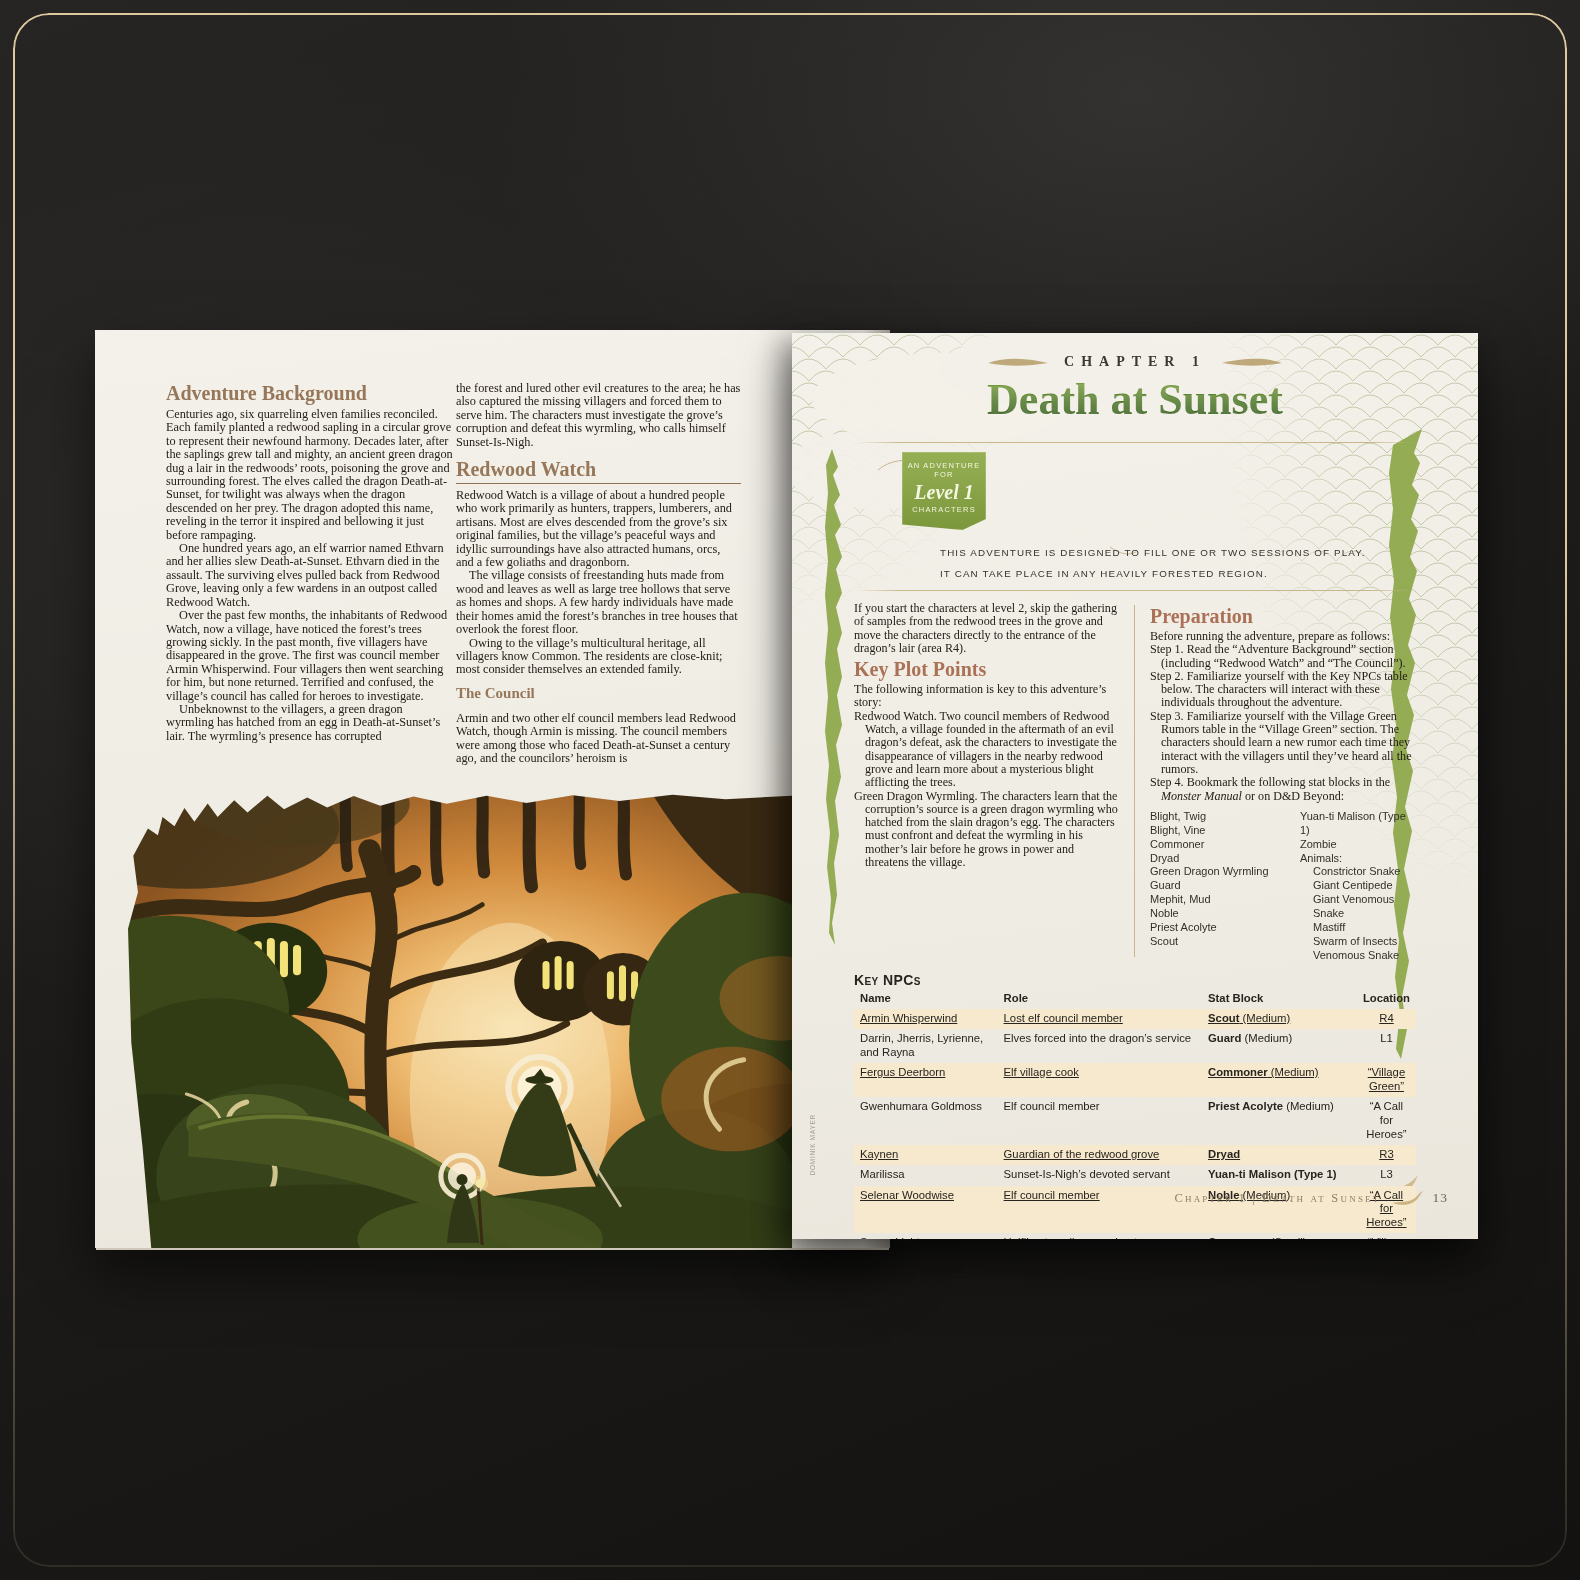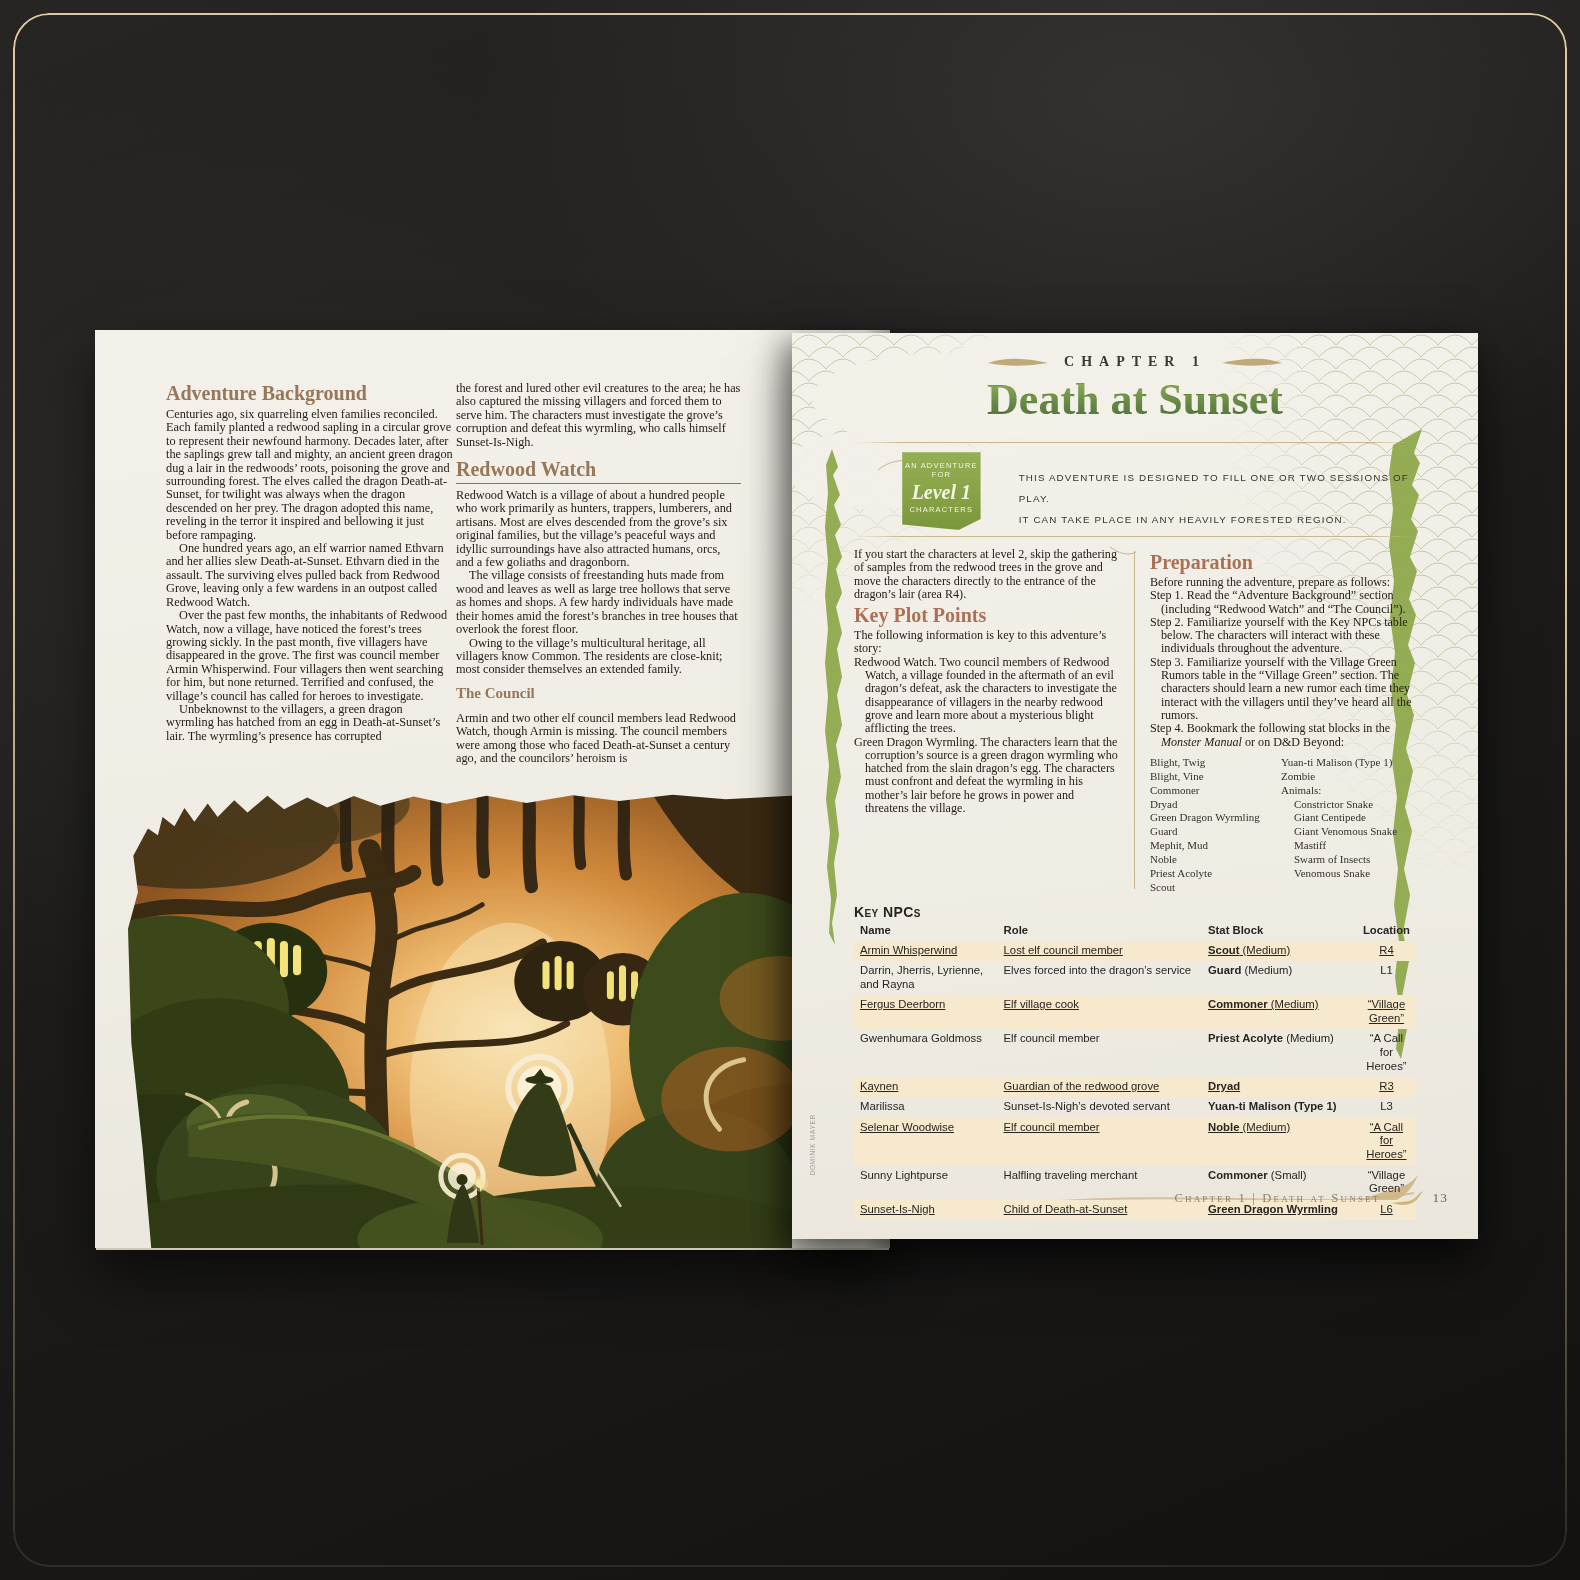--- a/index.html
+++ b/index.html
@@ -43,41 +43,41 @@
   .rp-content{position:relative;z-index:1;padding:21px 62px 0;}
   .chapter-row{display:flex;align-items:center;justify-content:center;gap:14px;color:#3a3833;}
   .chapter-label{font-size:14px;letter-spacing:7px;font-weight:600;}
   .book-title{margin:4px 0 0;text-align:center;font-weight:700;font-size:44px;line-height:52px;letter-spacing:0px;
     background:linear-gradient(#86aa43 5%,#4c7527 55%,#2c531a 95%);
     -webkit-background-clip:text;background-clip:text;color:transparent;
     text-shadow:0 1px 0 rgba(255,255,255,.15);}
   .divider{height:1px;background:linear-gradient(to right,rgba(201,182,141,0),#c9b68d 8%,#c9b68d 92%,rgba(201,182,141,0));margin:0 2px;}
   .d1{margin-top:16px;}
   .d2{margin-top:6px;}
-  .callout-row{display:flex;align-items:flex-end;margin:9px 0 0 48px;min-height:72px;}
+  .callout-row{display:flex;align-items:flex-start;margin:9px 0 0 48px;min-height:72px;flex-direction:column;}
   .banner{width:80px;text-align:center;color:#f3f6e0;padding:9px 2px 16px;
     background:linear-gradient(#95af55,#7b973b);
     clip-path:polygon(0 0,100% 0,100% 86%,72% 100%,0 93%);
     box-shadow:inset 0 0 0 1px rgba(255,255,255,.18);}
   .banner .small{font-family:"Liberation Sans",sans-serif;font-size:7.5px;letter-spacing:1.2px;line-height:9px;}
   .banner .level{font-style:italic;font-weight:700;font-size:20px;line-height:23px;margin:2px 0 1px;}
   .callout-text{margin:12px 0 0 38px;font-family:"Liberation Sans",sans-serif;color:#34322c;
     font-size:9.8px;letter-spacing:1.15px;line-height:21px;text-transform:uppercase;}
   .rcols{display:flex;margin-top:11px;color:#262019;font-size:12.1px;line-height:13.3px;}
   .rcol1{width:264px;}
   .rcol2{flex:1;}
   .vrule{width:1px;background:#c9b68d;margin:3px 15px 6px 16px;}
   h2.rh{font-size:20px;line-height:22px;color:#ab7156;margin:3px 0 3px;font-weight:700;}
   .rcols p{margin:0;}
   .mb6{margin-bottom:6px;}
   .hang{padding-left:11px;text-indent:-11px;}
   .lead{font-weight:400;}
   .it{font-style:italic;}
-  .stat-cols{display:flex;margin-top:7px;font-family:Liberation Serif, serif;
-    font-size:11px;line-height:13.9px;color:#33302a;}
+  .stat-cols{display:flex;margin-top:7px;font-family:Liberation Sans, sans-serif;
+    font-size:11px;line-height:13.9px;color:#33302a;gap:19px;}
   .sc1{width:131px;}
   .sc2{flex:1;}
   .sbi.ind{padding-left:13px;}
 
   .npc{margin-top:9px;font-family:"Liberation Sans",sans-serif;color:#28241f;font-size:11.3px;}
   .npc-title{font-weight:700;font-variant:small-caps;letter-spacing:.4px;font-size:14px;margin:0 0 2px;}
   table.npc-t{width:100%;border-collapse:collapse;line-height:13.8px;}
   .npc-t th{text-align:left;font-weight:700;padding:2px 6px 3px;}
   .npc-t td{padding:3px 6px 3.5px;vertical-align:top;}
   .npc-t .c-name{width:134px;}

